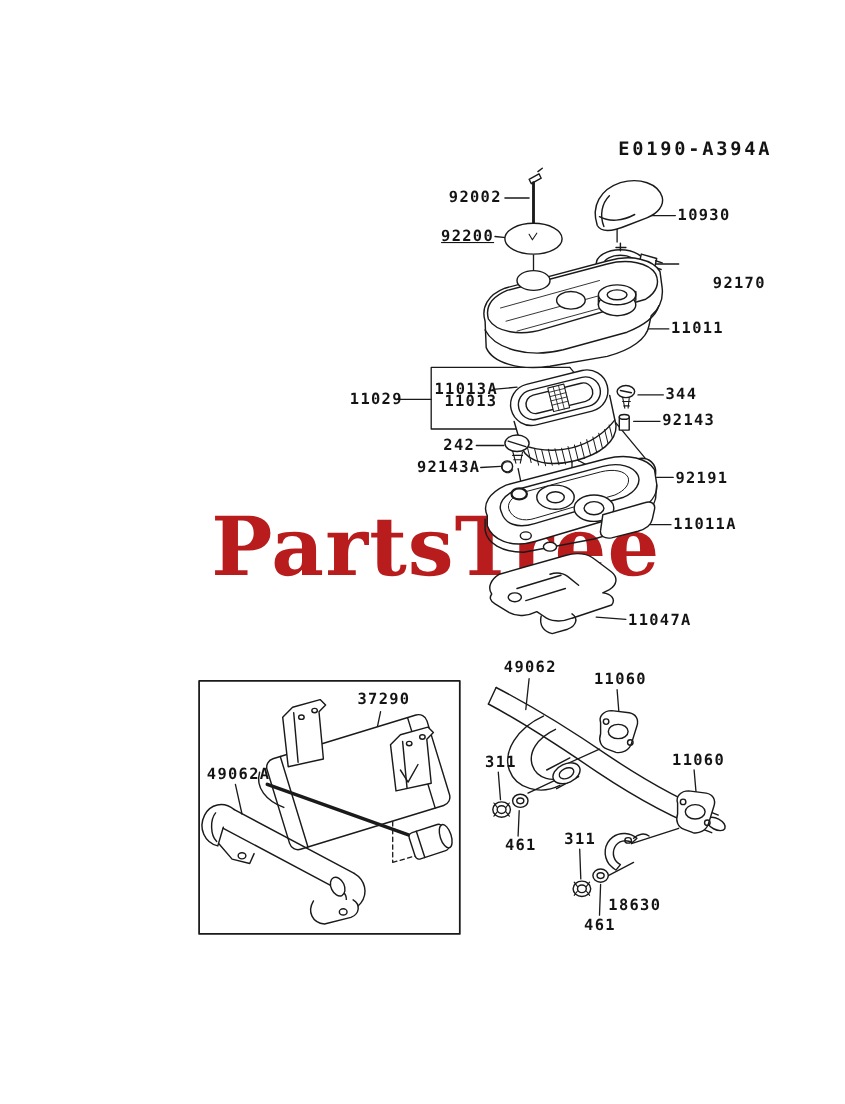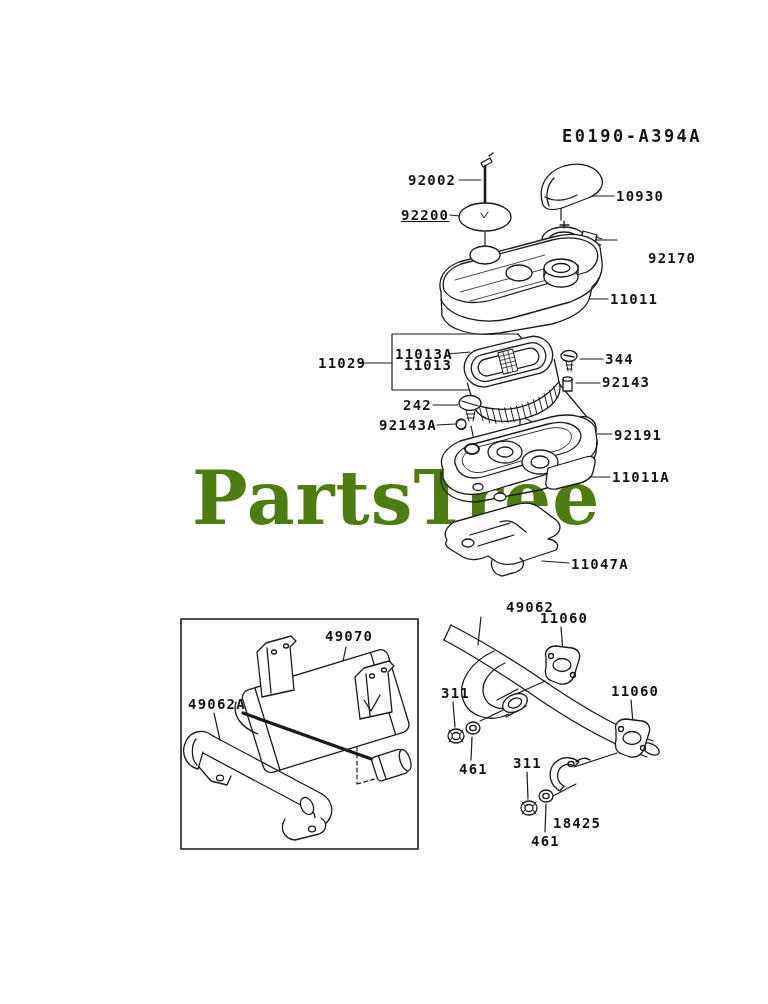--- a/index.html
+++ b/index.html
@@ -4,21 +4,21 @@
 <style>
   html,body { margin:0; padding:0; }
   body {
     width:768px; height:1004px; background:#ffffff; position:relative;
     overflow:hidden; font-family:"DejaVu Sans Mono", monospace;
   }
   .stage { position:absolute; inset:0; width:768px; height:1004px; }
   .watermark {
     position:absolute; left:192px; top:461px; z-index:1;
     font-family:"DejaVu Serif", serif; font-weight:700; font-size:74px;
-    line-height:1; color:#4d7c0f; letter-spacing:1px; user-select:none;text-align:center;
+    line-height:1; color:#b91c1c; letter-spacing:1px; user-select:none;text-align:center;
   }
   svg.lineart { position:absolute; left:0; top:0; z-index:2; }
   .title {
     position:absolute; left:541px; top:126px; z-index:3;
     font-size:17px; font-weight:700; letter-spacing:2.5px; color:#141414;
     white-space:nowrap;
     margin-left:21px;
   }
   .lbl {
     position:absolute; z-index:3; font-size:14px; font-weight:700;
@@ -272,24 +272,24 @@
   <span class="lbl" style="left:318px; top:356px;">11029</span>
   <span class="lbl" style="left:395px; top:347px;">11013A</span>
   <span class="lbl" style="left:404px; top:358px;">11013</span>
   <span class="lbl" style="left:605px; top:352px;">344</span>
   <span class="lbl" style="left:602px; top:375px;">92143</span>
   <span class="lbl" style="left:403px; top:398px;">242</span>
   <span class="lbl" style="left:379px; top:418px;">92143A</span>
   <span class="lbl" style="left:614px; top:428px;">92191</span>
   <span class="lbl" style="left:612px; top:470px;">11011A</span>
   <span class="lbl" style="left:571px; top:557px;">11047A</span>
-  <span class="lbl" style="left:325px; top:629px;">49070</span>
+  <span class="lbl" style="left:325px; top:629px;">37290</span>
   <span class="lbl" style="left:188px; top:697px;">49062A</span>
-  <span class="lbl" style="left:458px; top:600px;margin-left:48px;">49062</span>
+  <span class="lbl" style="left:458px; top:600px;">49062</span>
   <span class="lbl" style="left:540px; top:611px;">11060</span>
   <span class="lbl" style="left:441px; top:686px;">311</span>
   <span class="lbl" style="left:459px; top:762px;">461</span>
   <span class="lbl" style="left:611px; top:684px;">11060</span>
   <span class="lbl" style="left:513px; top:756px;">311</span>
-  <span class="lbl" style="left:553px; top:816px;">18425</span>
+  <span class="lbl" style="left:553px; top:816px;">18630</span>
   <span class="lbl" style="left:531px; top:834px;">461</span>
 
 </div>
 
 </body></html>

